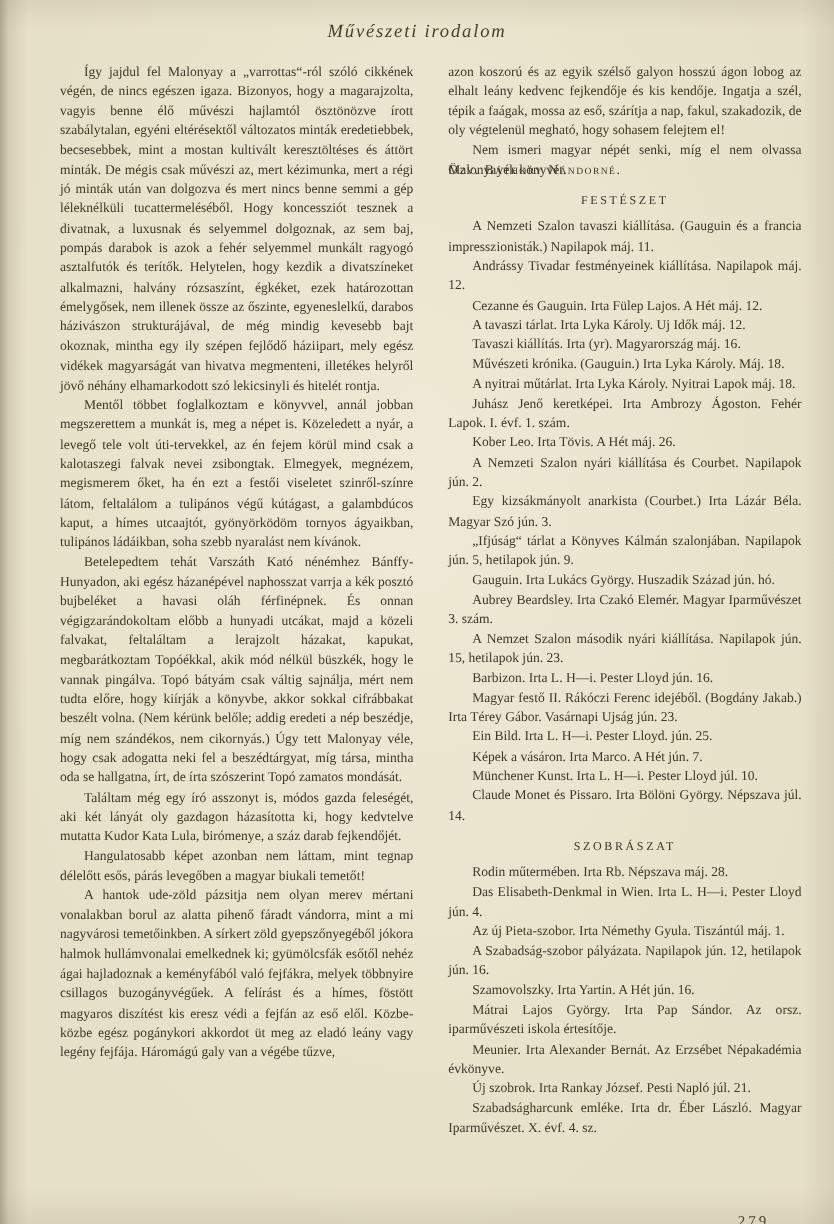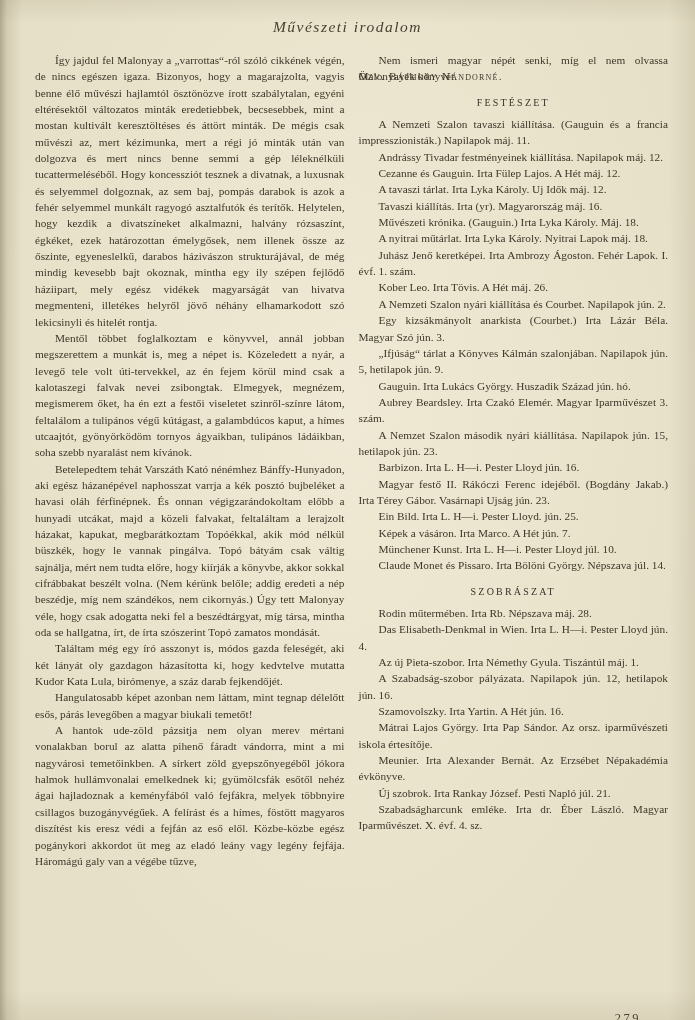--- a/index.html
+++ b/index.html
@@ -25,20 +25,21 @@
   }
   .columns{
     position:absolute;top:52px;left:35px;width:633px;
     display:flex;gap:14px;
   }
   .col{
     width:50%;
     font-size:11.3px;line-height:16.35px;
     text-align:justify;
     hyphens:auto;
+    margin-left:15px;
   }
   p.body-par{margin:0;text-indent:20px;}
   p.no-indent{margin:0;text-indent:0;}
   .signature{
     text-align:left;
     font-variant:small-caps;
     letter-spacing:1.2px;
     margin:-16.35px 6px 0 0;
     white-space:nowrap;
   }
@@ -68,20 +69,21 @@
     <div class="col">
       <p class="body-par">Így jajdul fel Malonyay a „varrottas“-ról szóló cikkének végén, de nincs egészen igaza. Bizonyos, hogy a magarajzolta, vagyis benne élő művészi hajlamtól ösztönözve írott szabálytalan, egyéni eltérésektől változatos minták eredetiebbek, becsesebbek, mint a mostan kultivált keresztöltéses és áttört minták. De mégis csak művészi az, mert kézimunka, mert a régi jó minták után van dolgozva és mert nincs benne semmi a gép léleknélküli tucattermeléséből. Hogy koncessziót tesznek a divatnak, a luxusnak és selyemmel dolgoznak, az sem baj, pompás darabok is azok a fehér selyemmel munkált ragyogó asztalfutók és terítők. Helytelen, hogy kezdik a divatszíneket alkalmazni, halvány rózsaszínt, égkéket, ezek határozottan émelygősek, nem illenek össze az őszinte, egyeneslelkű, darabos házivászon strukturájával, de még mindig kevesebb bajt okoznak, mintha egy ily szépen fejlődő háziipart, mely egész vidékek magyarságát van hivatva megmenteni, illetékes helyről jövő néhány elhamarkodott szó lekicsinyli és hitelét rontja.</p>
       <p class="body-par">Mentől többet foglalkoztam e könyvvel, annál jobban megszerettem a munkát is, meg a népet is. Közeledett a nyár, a levegő tele volt úti-tervekkel, az én fejem körül mind csak a kalotaszegi falvak nevei zsibongtak. Elmegyek, megnézem, megismerem őket, ha én ezt a festői viseletet szinről-színre látom, feltalálom a tulipános végű kútágast, a galambdúcos kaput, a hímes utcaajtót, gyönyörködöm tornyos ágyaikban, tulipános ládáikban, soha szebb nyaralást nem kívánok.</p>
       <p class="body-par">Betelepedtem tehát Varszáth Kató nénémhez Bánffy-Hunyadon, aki egész házanépével naphosszat varrja a kék posztó bujbeléket a havasi oláh férfinépnek. És onnan végigzarándokoltam előbb a hunyadi utcákat, majd a közeli falvakat, feltaláltam a lerajzolt házakat, kapukat, megbarátkoztam Topóékkal, akik mód nélkül büszkék, hogy le vannak pingálva. Topó bátyám csak váltig sajnálja, mért nem tudta előre, hogy kiírják a könyvbe, akkor sokkal cifrábbakat beszélt volna. (Nem kérünk belőle; addig eredeti a nép beszédje, míg nem szándékos, nem cikornyás.) Úgy tett Malonyay véle, hogy csak adogatta neki fel a beszédtárgyat, míg társa, mintha oda se hallgatna, írt, de írta szószerint Topó zamatos mondását.</p>
       <p class="body-par">Találtam még egy író asszonyt is, módos gazda feleségét, aki két lányát oly gazdagon házasította ki, hogy kedvtelve mutatta Kudor Kata Lula, birómenye, a száz darab fejkendőjét.</p>
       <p class="body-par">Hangulatosabb képet azonban nem láttam, mint tegnap délelőtt esős, párás levegőben a magyar biukali temetőt!</p>
       <p class="body-par">A hantok ude-zöld pázsitja nem olyan merev mértani vonalakban borul az alatta pihenő fáradt vándorra, mint a mi nagyvárosi temetőinkben. A sírkert zöld gyepszőnyegéből jókora halmok hullámvonalai emelkednek ki; gyümölcsfák esőtől nehéz ágai hajladoznak a keményfából való fejfákra, melyek többnyire csillagos buzogányvégűek. A felírást és a hímes, föstött magyaros diszítést kis eresz védi a fejfán az eső elől. Közbe-közbe egész pogánykori akkordot üt meg az eladó leány vagy legény fejfája. Háromágú galy van a végébe tűzve,</p>
     </div>
 
     <div class="col">
+      <p class="no-indent">azon koszorú és az egyik szélső galyon hosszú ágon lobog az elhalt leány kedvenc fejkendője és kis kendője. Ingatja a szél, tépik a faágak, mossa az eső, szárítja a nap, fakul, szakadozik, de oly végtelenül megható, hogy sohasem felejtem el!</p>
       <p class="body-par">Nem ismeri magyar népét senki, míg el nem olvassa Malonyayék könyvét.</p>
       <div class="signature">Özv. Báthory Nándorné.</div>
 
       <div>
         <p class="section-heading">FESTÉSZET</p>
         <div class="entries">
 
             <p>A Nemzeti Szalon tavaszi kiállítása. (Gauguin és a francia impresszionisták.) Napilapok máj. 11.</p>
 
             <p>Andrássy Tivadar festményeinek kiállítása. Napilapok máj. 12.</p>

